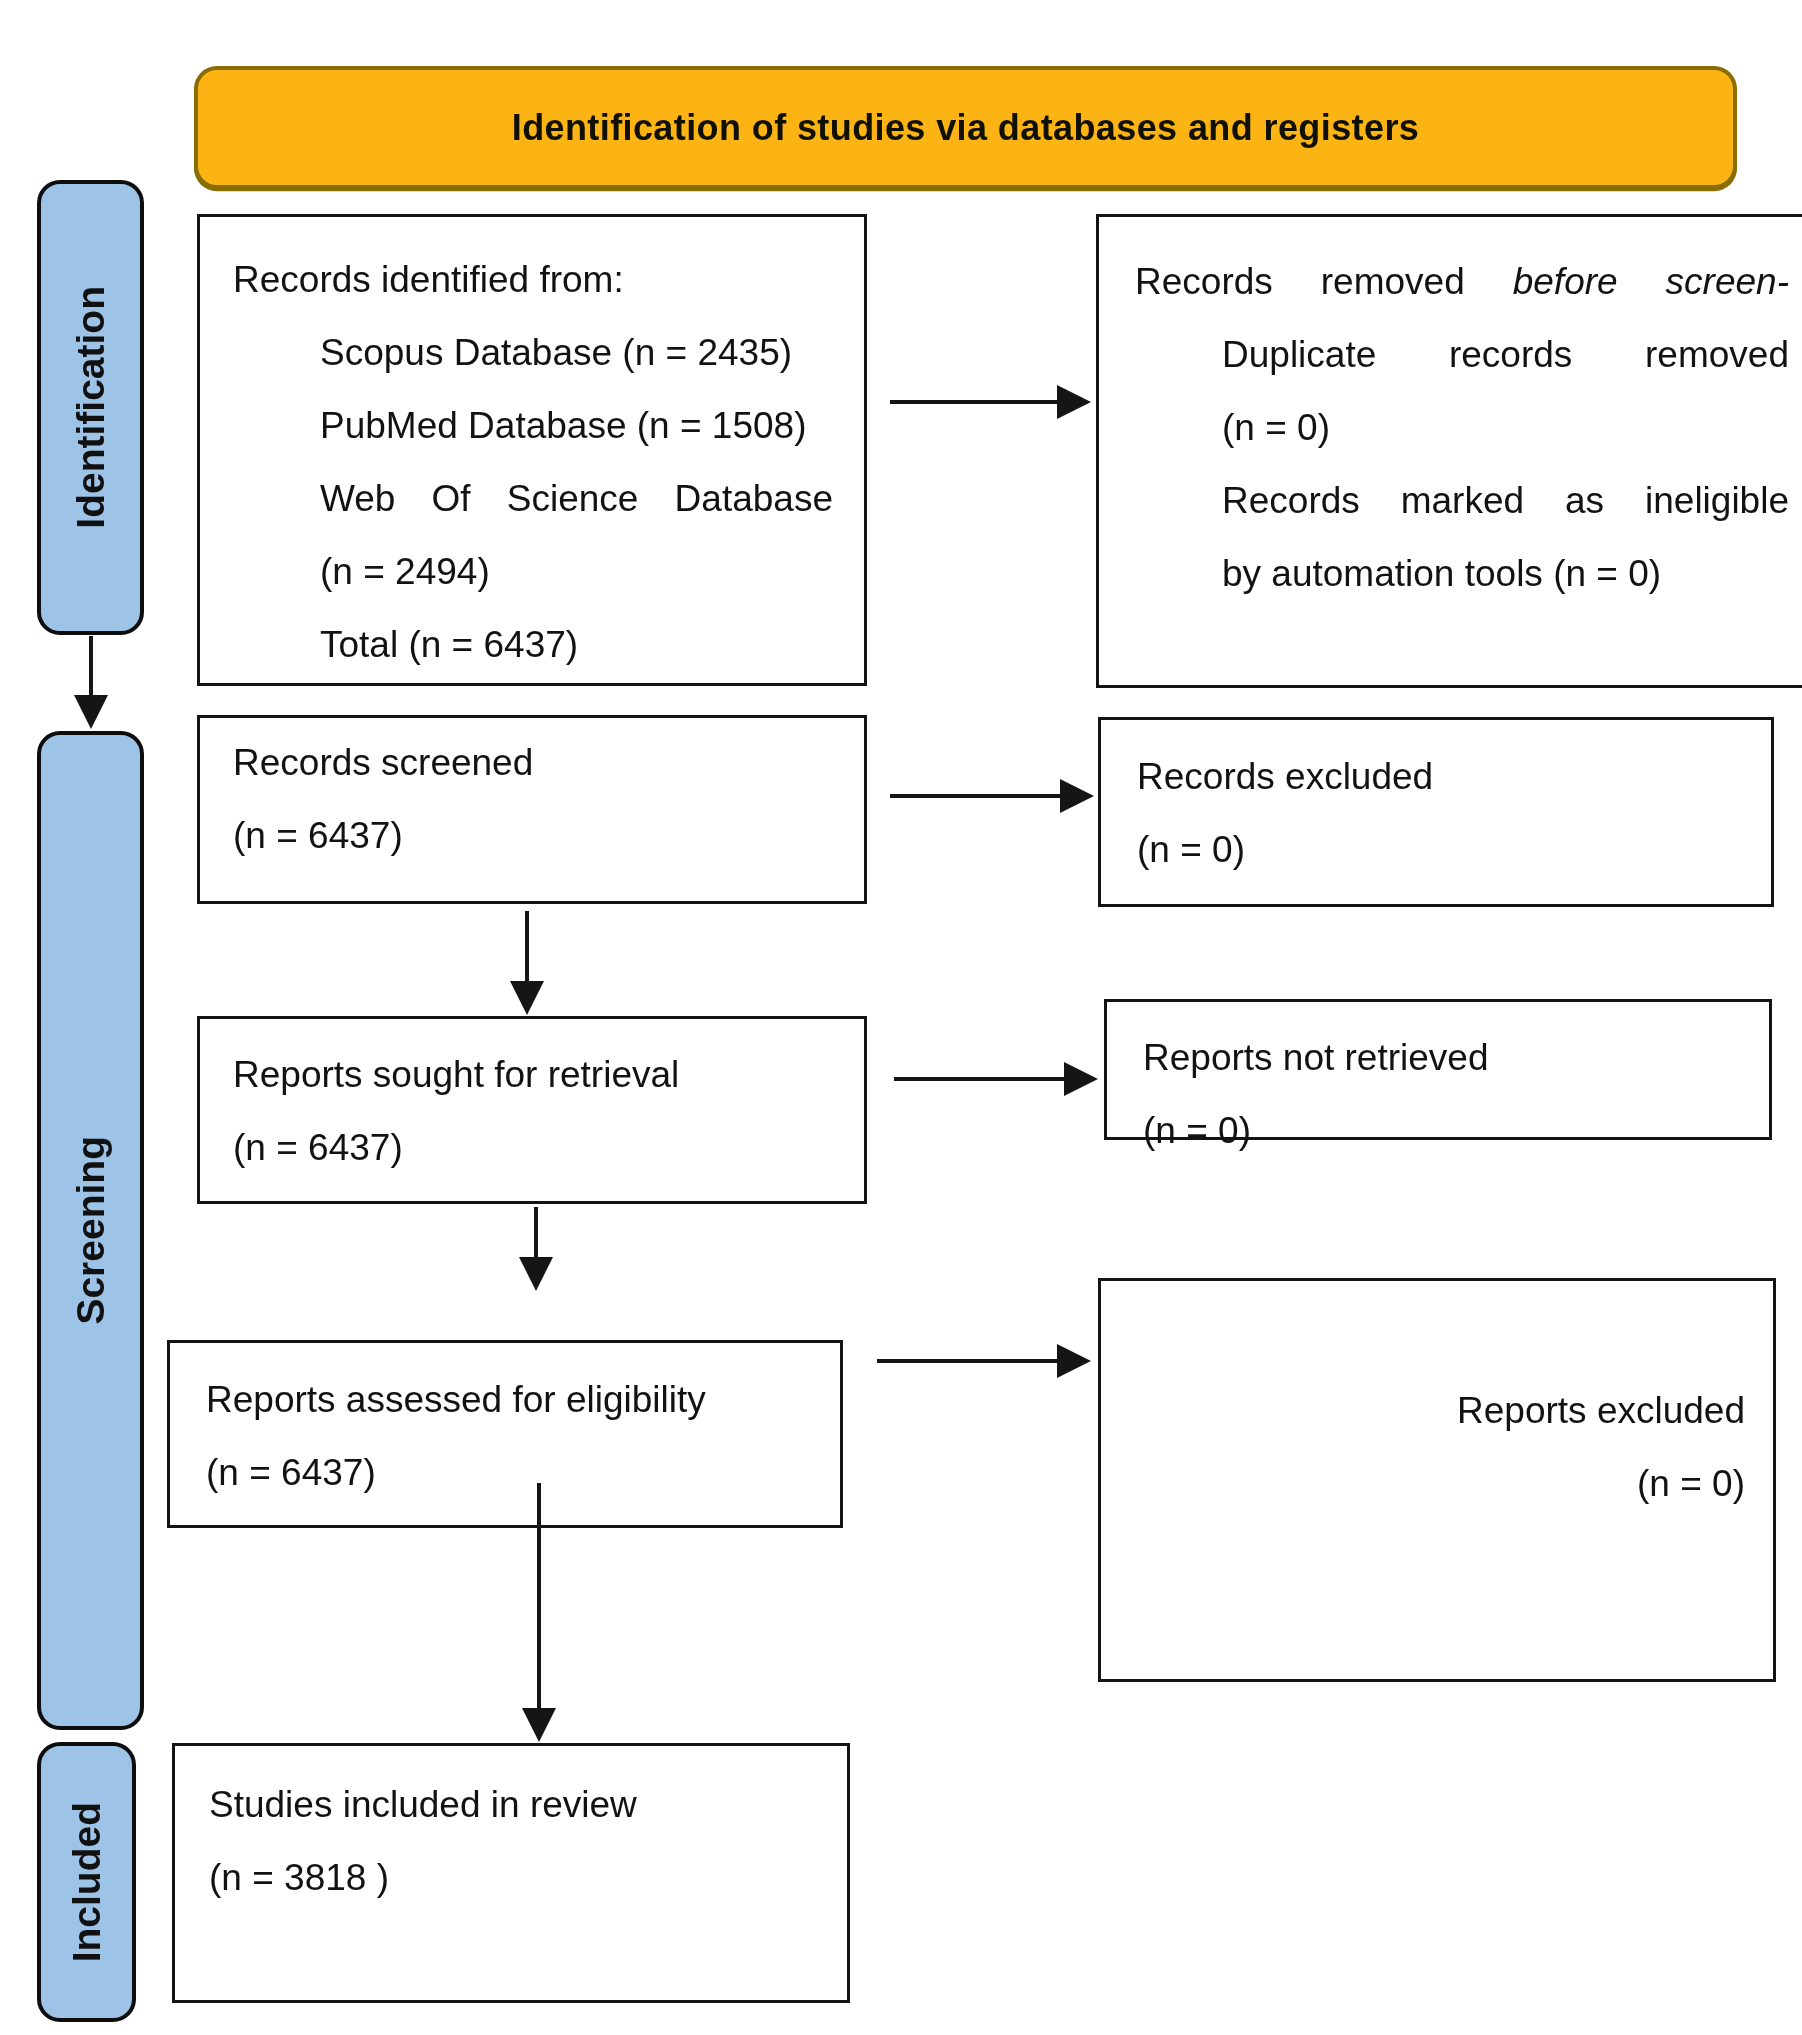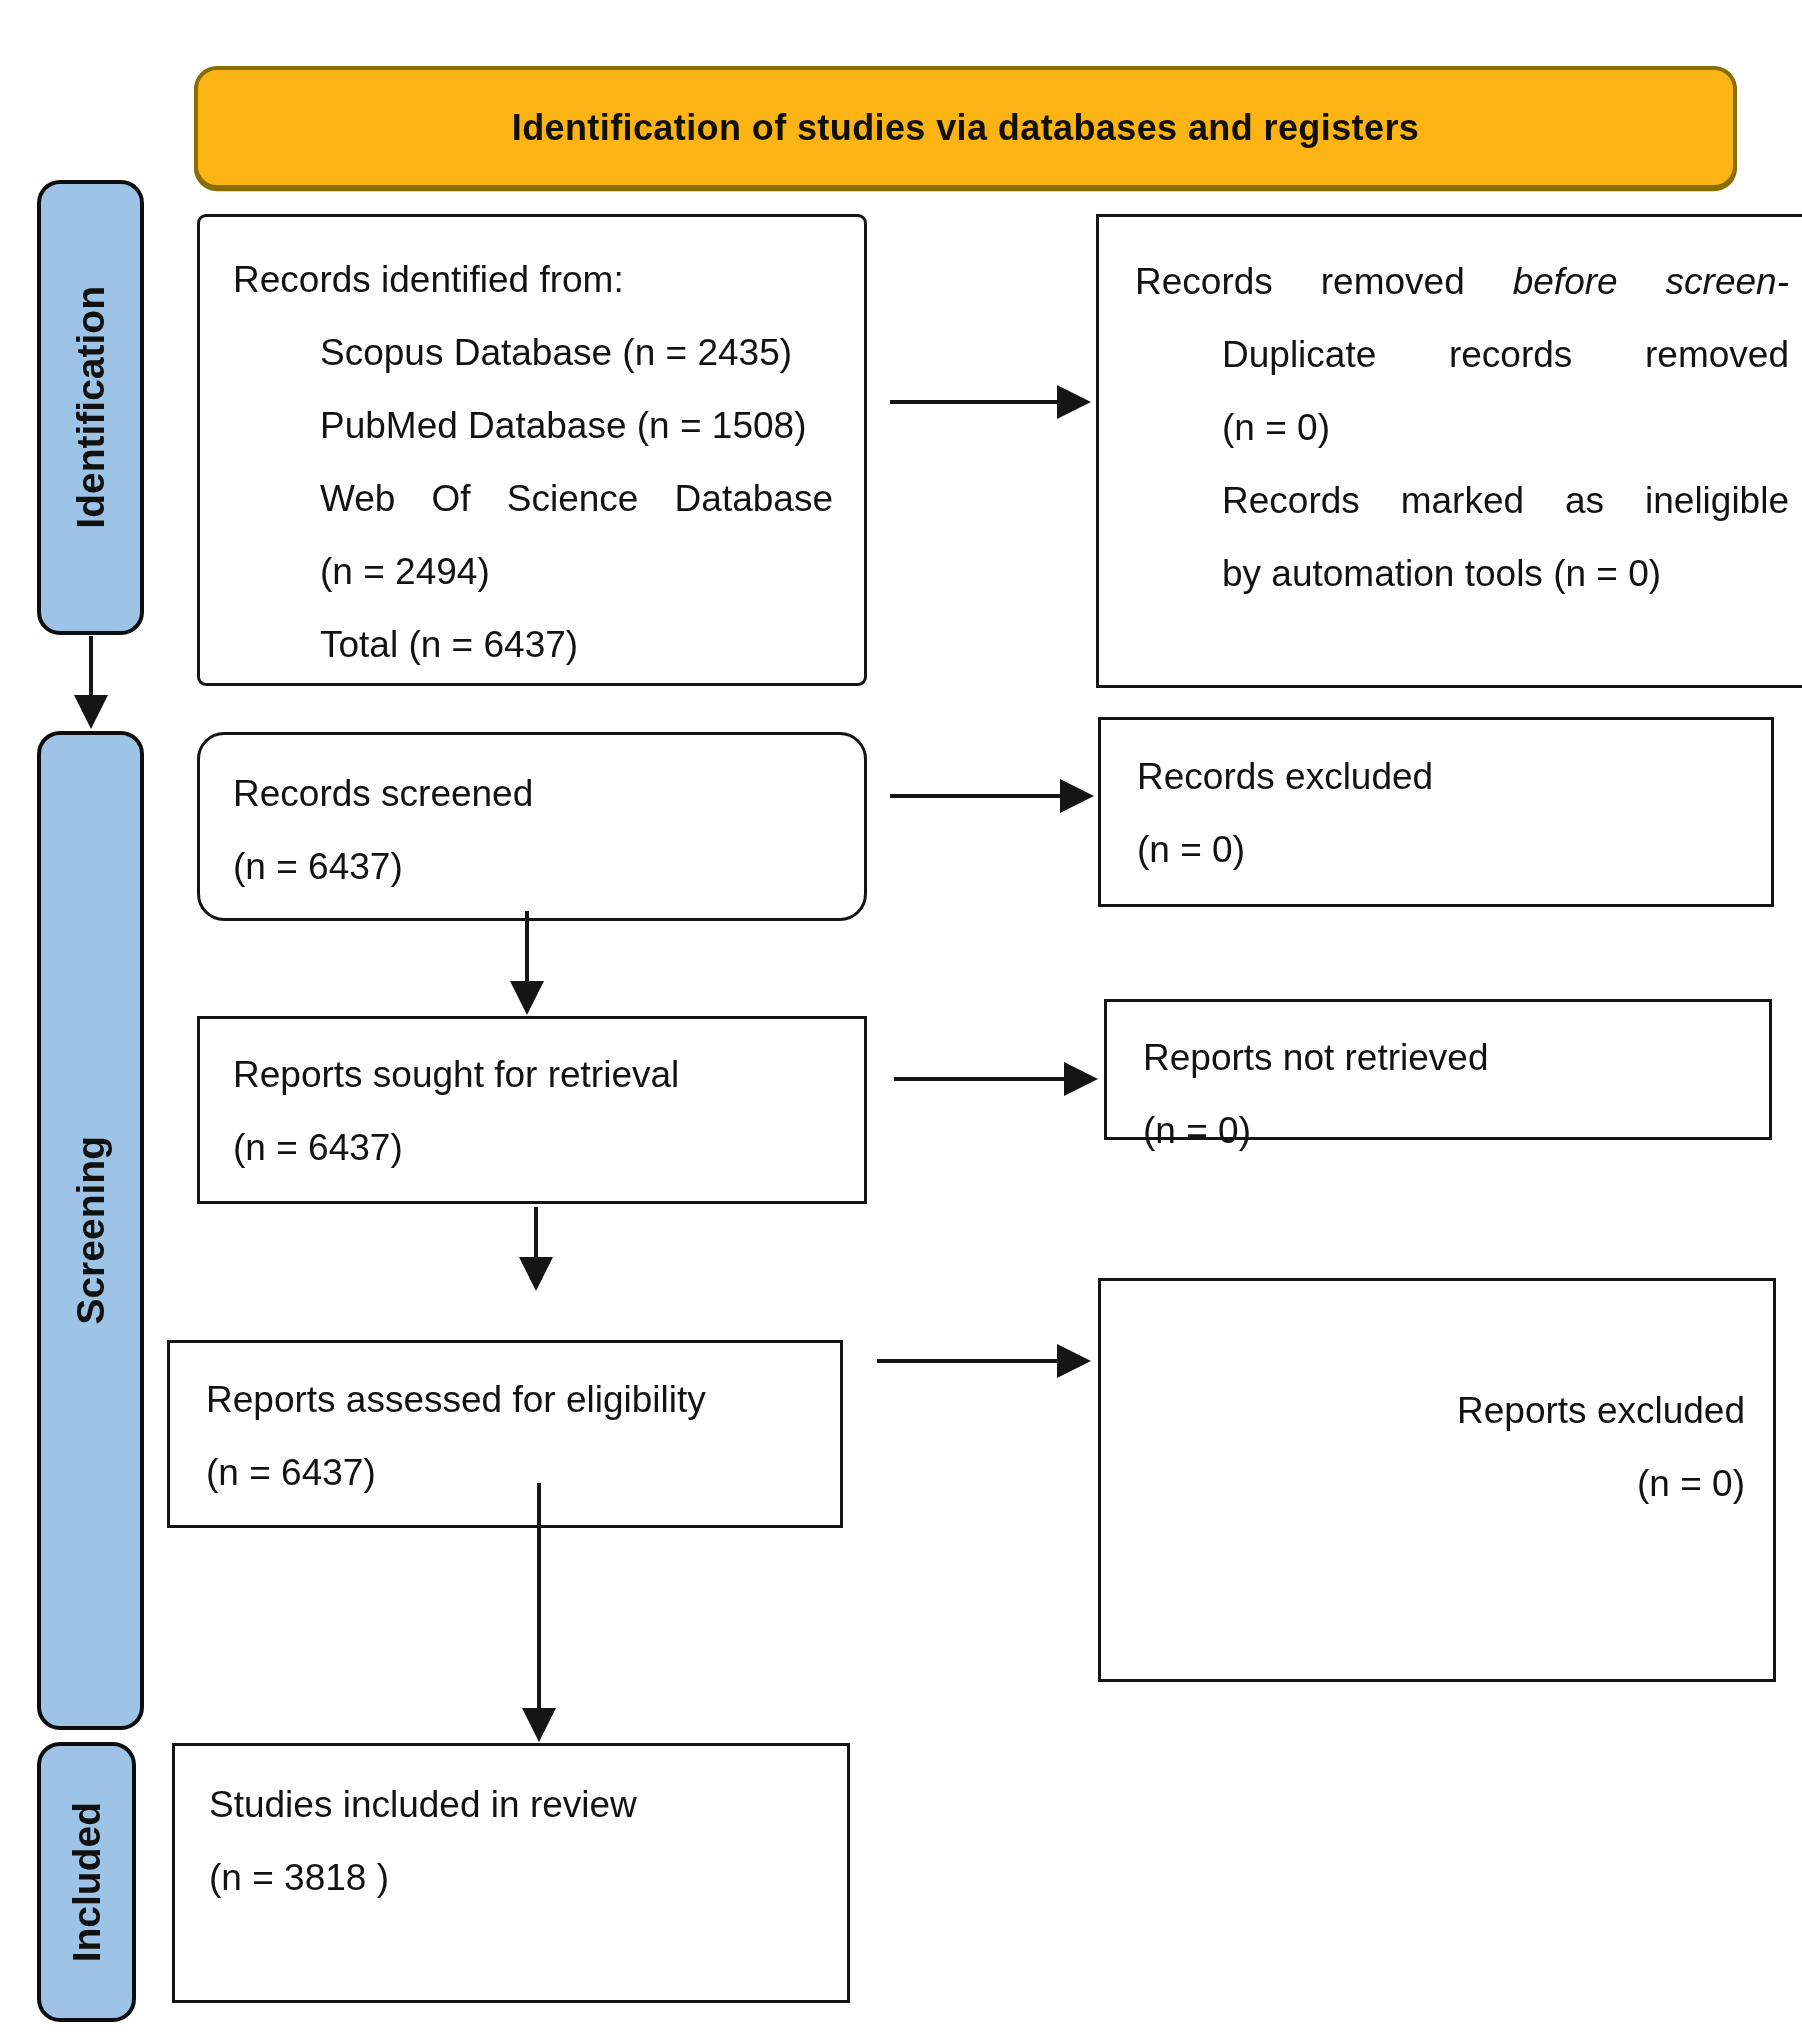--- a/index.html
+++ b/index.html
@@ -61,23 +61,23 @@
   }
   .box .line { white-space: nowrap; }
   .box .line.indent { padding-left: 87px; }
   .box .line.justify {
     white-space: normal;
     text-align: justify;
     text-align-last: justify;
   }
   .it { font-style: italic; }
 
-  #box-records-identified   { left: 197px;  top: 214px;  width: 670px; height: 472px; padding: 26.4px 31px 0 33px; border-radius: 9px; }
+  #box-records-identified   { left: 197px;  top: 214px;  width: 670px; height: 472px; padding: 26.4px 31px 0 33px; }
   #box-records-removed      { left: 1096px; top: 214px;  width: 730px; height: 474px; padding: 28px 34px 0 36px; }
-  #box-records-screened     { left: 197px;  top: 732px;  width: 670px; height: 189px; padding: 22px 31px 0 33px; border-radius: 27px; }
+  #box-records-screened     { left: 197px;  top: 715px;  width: 670px; height: 189px; padding: 8px 31px 0 33px; }
   #box-records-excluded     { left: 1098px; top: 717px;  width: 676px; height: 190px; padding: 20px 34px 0 36px; }
   #box-reports-sought       { left: 197px;  top: 1016px; width: 670px; height: 188px; padding: 18.7px 31px 0 33px; }
   #box-reports-not-retrieved{ left: 1104px; top: 999px; width: 668px; height: 141px; padding: 18.7px 34px 0 36px; }
   #box-reports-assessed     { left: 167px;  top: 1292px; width: 676px; height: 188px; padding: 20px 31px 0 36px; margin-top: 48px; }
   #box-reports-excluded     { left: 1098px; top: 1278px; width: 678px; height: 404px; padding: 93px 28px 0 36px; text-align: right; }
   #box-studies-included     { left: 172px;  top: 1743px; width: 678px; height: 260px; padding: 22px 31px 0 34px; }
 
   
   .varrow {
     position: absolute; width: 34px;

